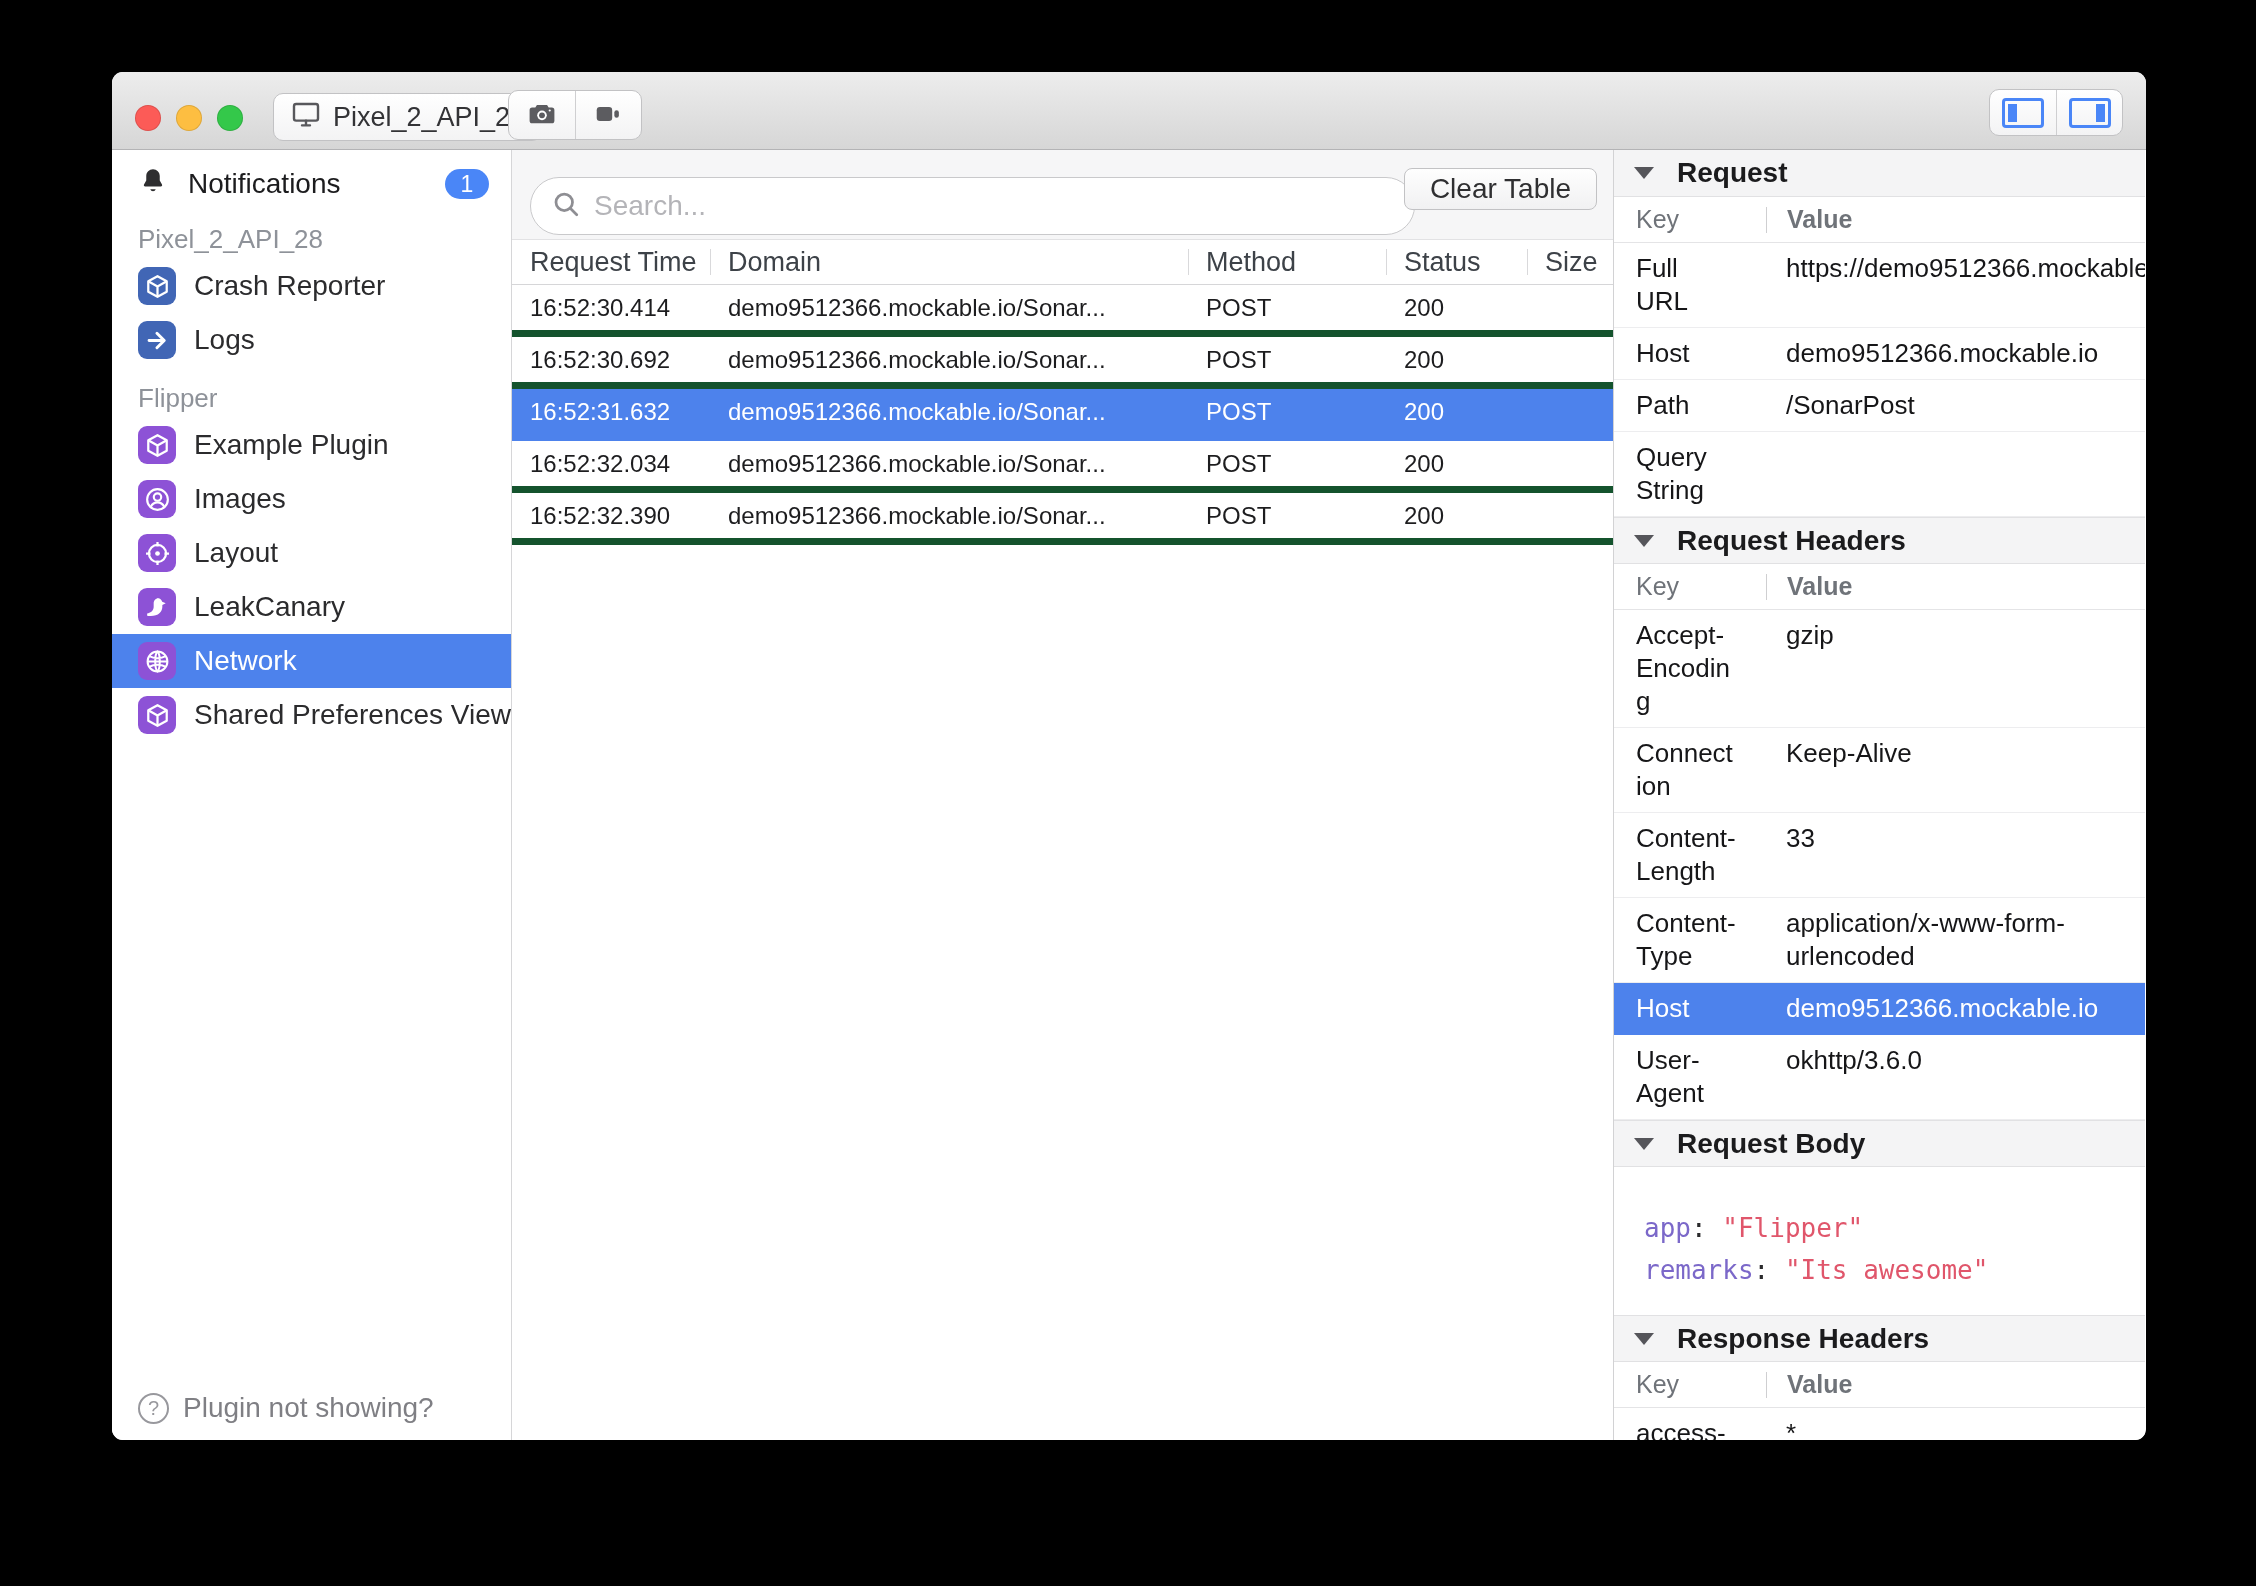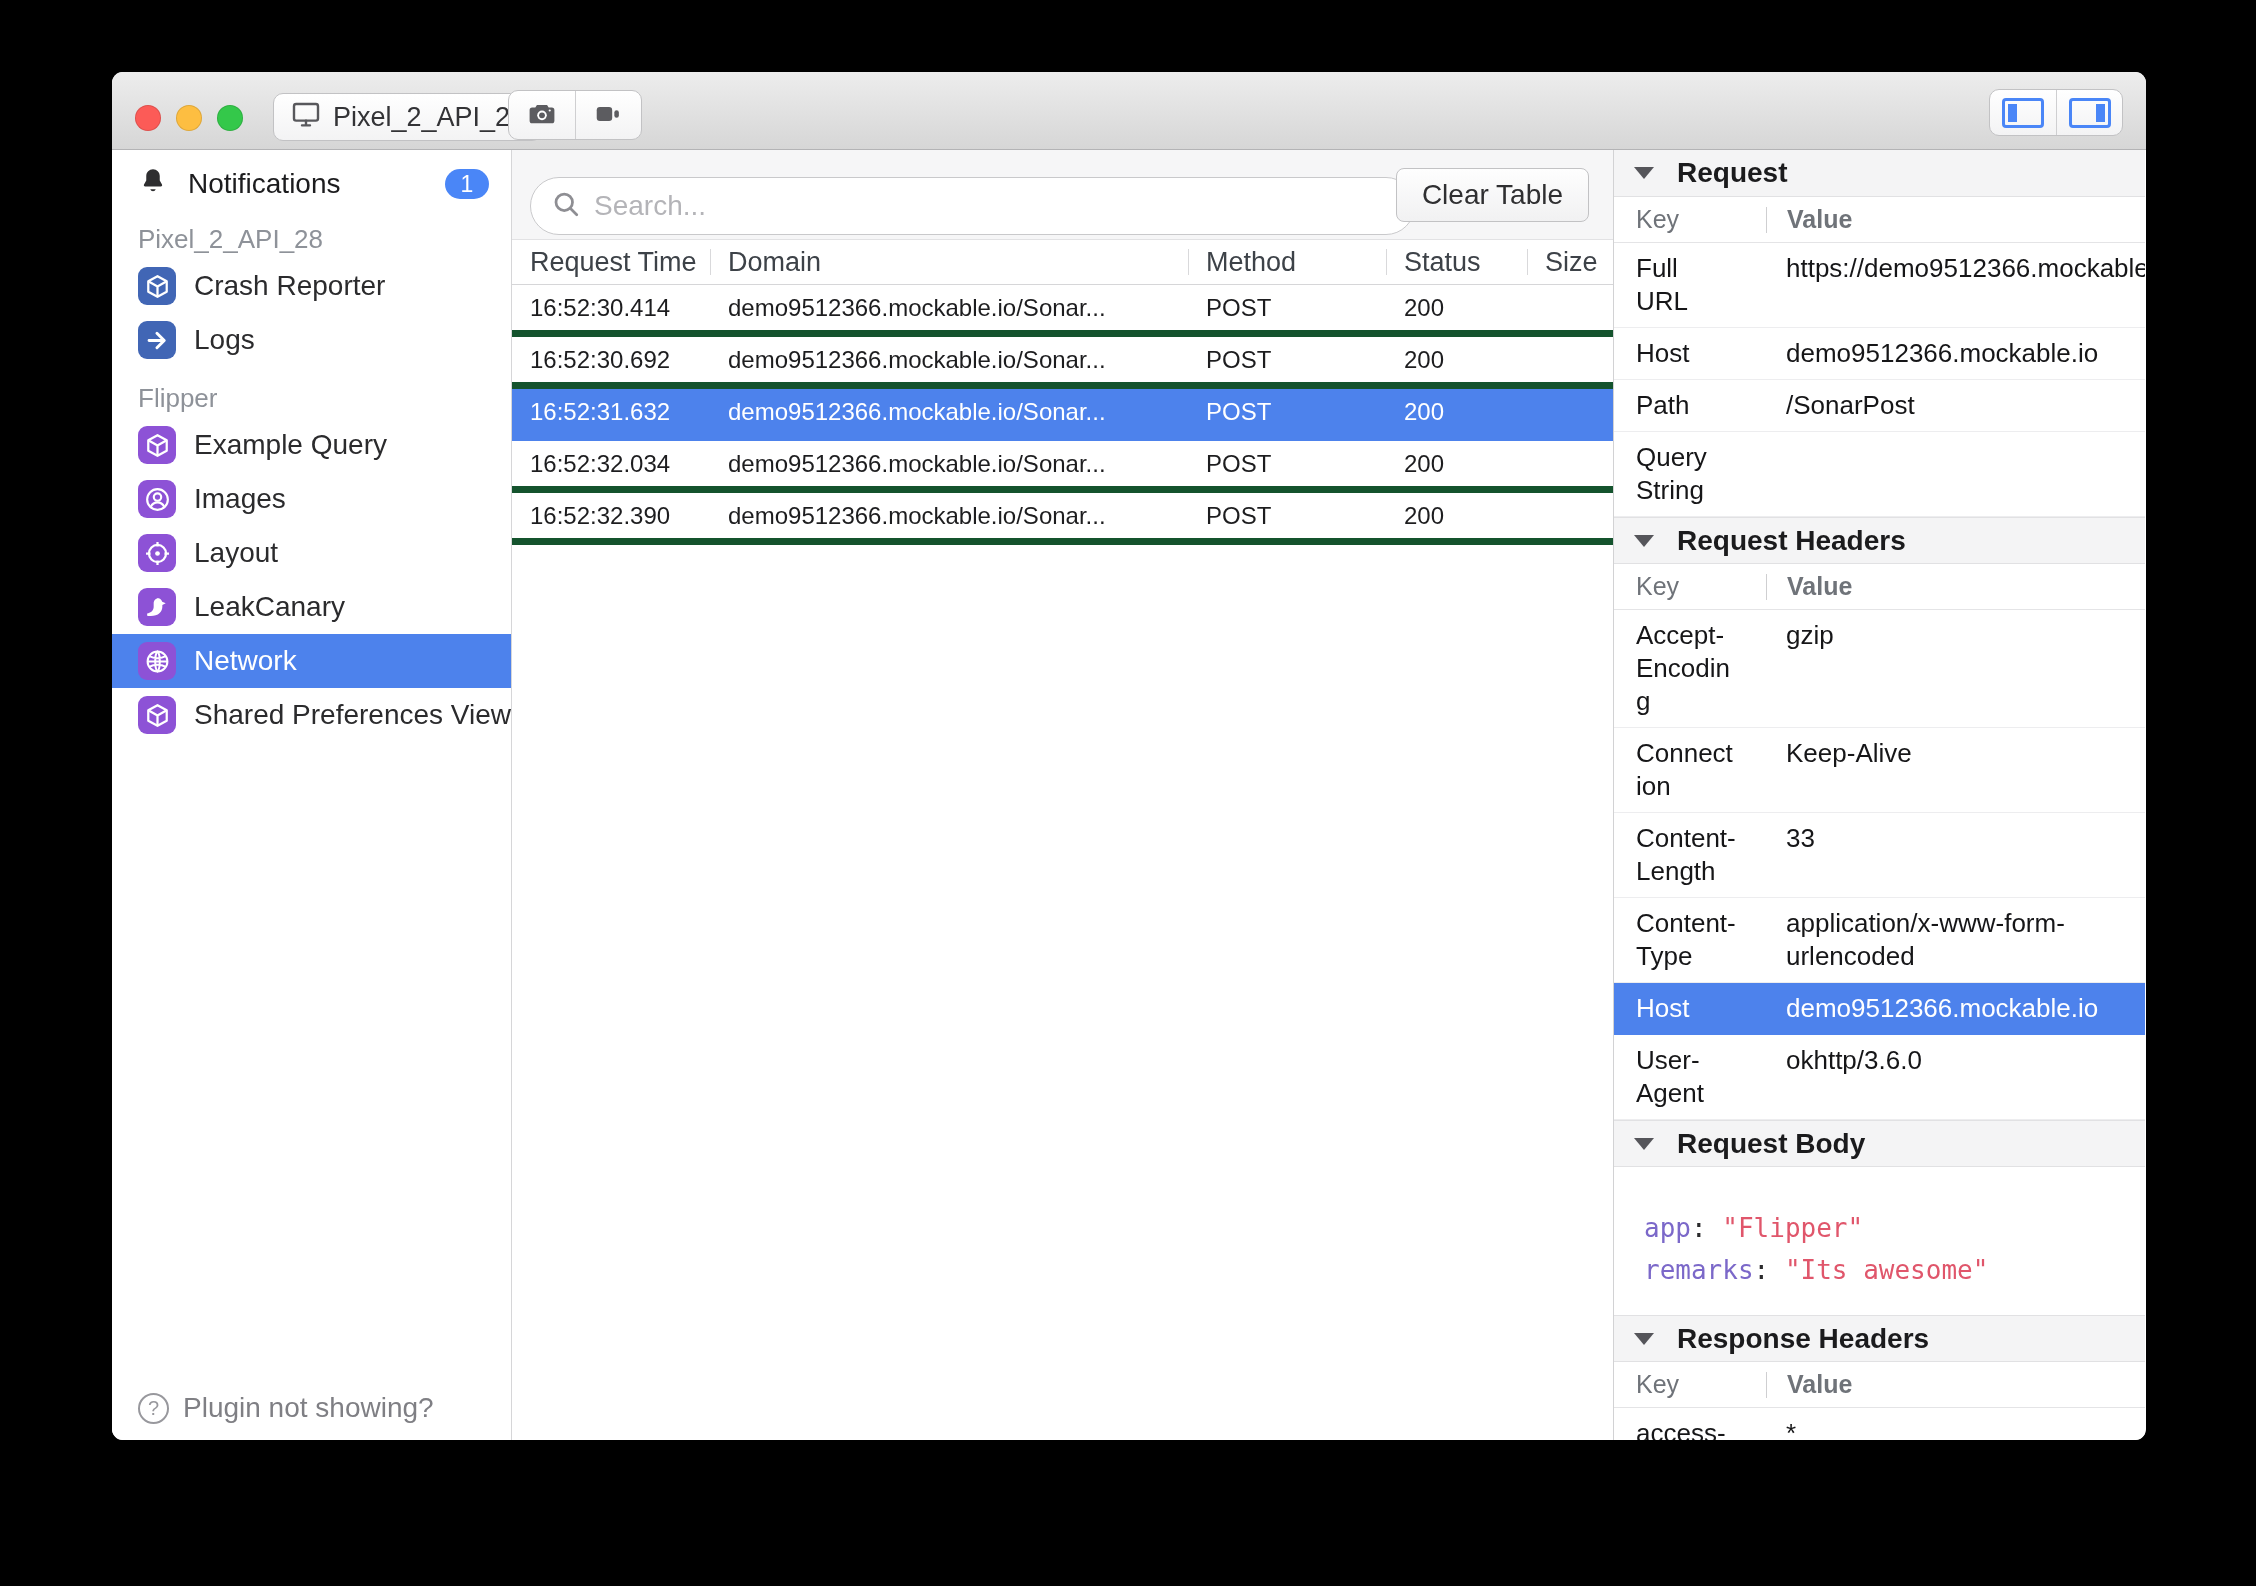--- a/index.html
+++ b/index.html
@@ -49,21 +49,21 @@
   .side-footer { position:absolute; left:26px; bottom:16px; display:flex; align-items:center; gap:14px; color:#7f7f84; font-size:28px; }
   .qmark { width:31px; height:31px; border:2px solid #98989d; border-radius:50%; color:#98989d; font-size:20px;
     display:flex; align-items:center; justify-content:center; }
 
   
   .toolbar { flex:0 0 90px; background:#f6f6f7; border-bottom:1px solid #e2e2e4; position:relative; }
   .search { position:absolute; left:18px; top:27px; width:885px; height:58px; background:#fff;
     border:1px solid #c9c9cb; border-radius:29px; display:flex; align-items:center; gap:13px; padding:0 20px; }
   .search input { flex:1; border:none; outline:none; background:transparent; font-size:28px; color:#333; font-family:inherit; }
   .search input::placeholder { color:#b4b4b8; }
-  .clear-btn { position:absolute; right:24px; top:18px; height:54px; padding:0 25px; font-size:28px; color:#2f2f31;
+  .clear-btn { position:absolute; right:16px; top:18px; height:42px; padding:0 25px; font-size:28px; color:#2f2f31;
     background:linear-gradient(#fefefe,#f1f1f2); border:1px solid #c2c2c4; border-radius:8px; font-family:inherit; }
 
   
   .thead { flex:0 0 45px; display:flex; align-items:stretch; border-bottom:1px solid #d6d6d8; background:#fff;
     font-size:27px; color:#3d4248; }
   .th { display:flex; align-items:center; padding-left:18px; position:relative; }
   .th:not(:first-child)::before { content:''; position:absolute; left:0; top:9px; bottom:9px; width:1px; background:#d9d9db; }
   .c-time { width:198px; } .c-domain { width:478px; } .c-method { width:198px; } .c-status { width:141px; } .c-size { width:86px; }
   .tbody { flex:1; overflow:hidden; background:#fff; }
   .row { height:52px; display:flex; align-items:center; border-bottom:7px solid #14532d; font-size:24px; color:#1d1d1f; }
@@ -185,21 +185,21 @@
         <div>
   <div class="item">
     <span class="pic" style="background: rgb(141, 82, 214);">
                 <svg viewBox="0 0 24 24">
                   <g fill="none" stroke="#fff" stroke-width="2" stroke-linejoin="round">
                     <path d="M12 2.8l8.2 4.6v9.2L12 21.2l-8.2-4.6V7.4L12 2.8z"></path>
                     <path d="M3.8 7.4L12 12l8.2-4.6M12 12v9.2"></path>
                   </g>
                 </svg>
               </span>
-    <span>Example Query</span>
+    <span>Example Plugin</span>
   </div>
 
   <div class="item">
     <span class="pic" style="background: rgb(141, 82, 214);">
                 <svg viewBox="0 0 24 24">
                   <g fill="none" stroke="#fff" stroke-width="1.9">
                     <circle cx="12" cy="12" r="9.2"></circle>
                     <circle cx="12" cy="9.8" r="3.3"></circle>
                     <path d="M5.9 18.6c1.4-2.6 3.6-4 6.1-4s4.7 1.4 6.1 4" stroke-linecap="round"></path>
                   </g>

